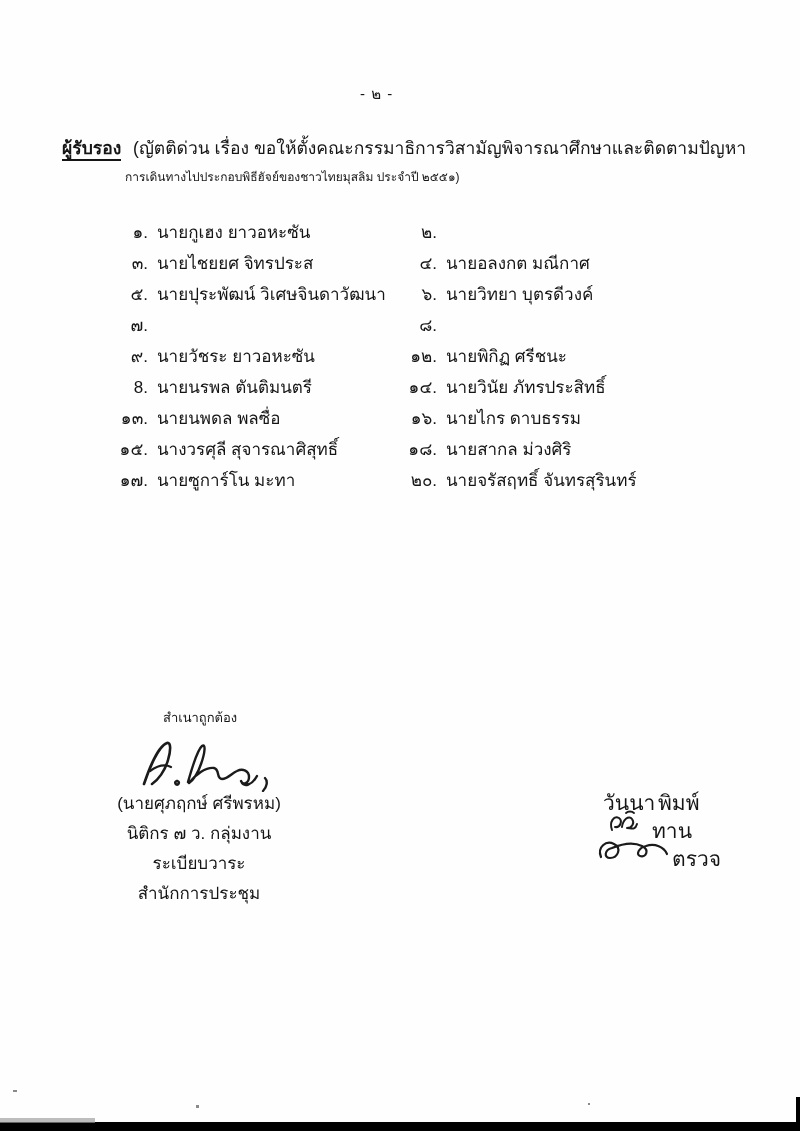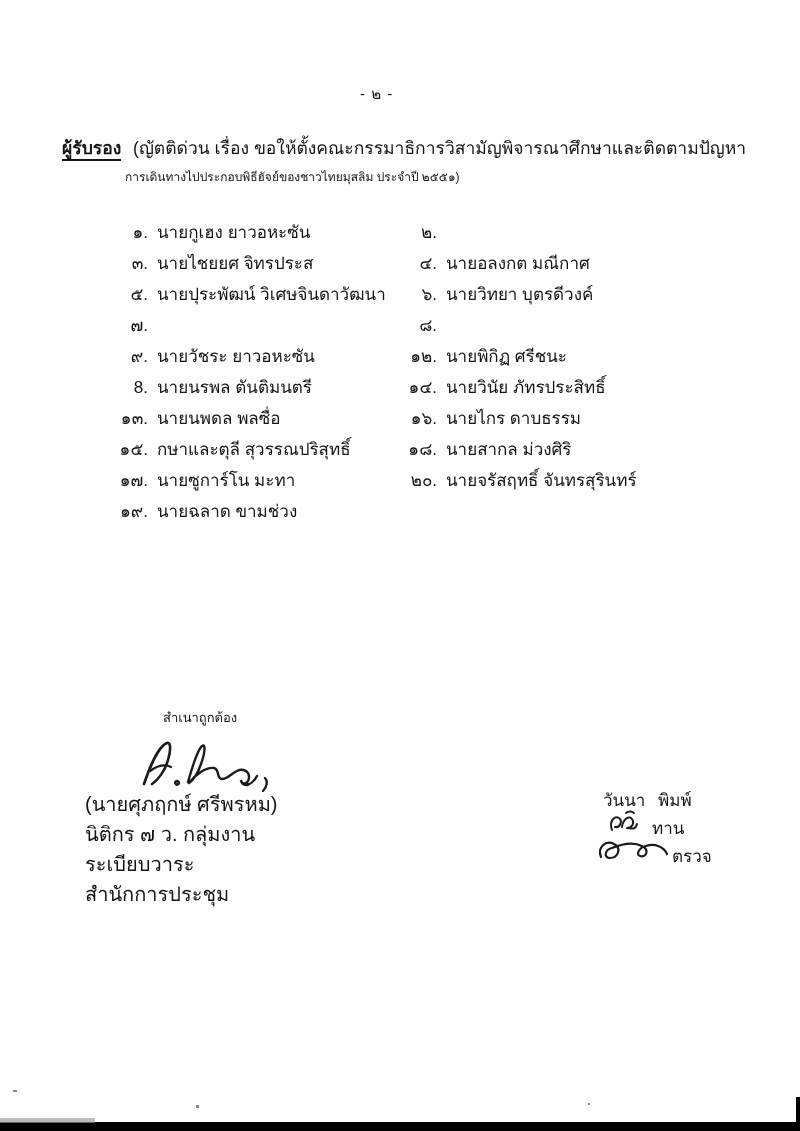--- a/index.html
+++ b/index.html
@@ -20,22 +20,22 @@
   .col{position:absolute;top:222px;}
   .col-left{left:118px;}
   .col-right{left:401px;}
   .name-row{display:flex;height:31px;align-items:flex-start;font-size:17px;line-height:22px;white-space:nowrap;}
   .row-no{display:inline-block;text-align:right;}
   .col-left .row-no{width:30px;}
   .col-right .row-no{width:36px;}
   .row-name{margin-left:9px;}
   .copy-label{left:163px;top:707px;font-size:13px;}
   .cert-sign{left:138px;top:736px;}
-  .cert-block{left:85px;top:789px;width:228px;font-size:20px;line-height:30px;}
-  .proc-text{font-size:17px;white-space:nowrap;}
+  .cert-block{left:85px;top:789px;width:228px;text-align:center;font-size:17px;line-height:30px;}
+  .proc-text{font-size:21px;white-space:nowrap;}
   svg.ink path{fill:none;stroke:#1b1b1b;stroke-linecap:round;stroke-linejoin:round;}
   .artifact{background:#000;}
   .speck{position:absolute;background:#8a8a8a;}
 </style>
 </head>
 <body>
 
 <div class="page">
 
   <div class="abs page-number" style="left:360px;top:82px;">- ๒ -</div>
@@ -69,29 +69,25 @@
     <div class="name-row">
         <span class="row-no">8.</span>
         <span class="row-name">นายนรพล ตันติมนตรี</span>
       </div>
     <div class="name-row">
         <span class="row-no">๑๓.</span>
         <span class="row-name">นายนพดล พลซื่อ</span>
       </div>
     <div class="name-row">
         <span class="row-no">๑๕.</span>
-        <span class="row-name">กษาและตุลี สุวรรณปริสุทธิ์</span>
+        <span class="row-name">นางวรศุลี สุจารณาศิสุทธิ์</span>
       </div>
     <div class="name-row">
         <span class="row-no">๑๗.</span>
         <span class="row-name">นายซูการ์โน มะทา</span>
-      </div>
-    <div class="name-row">
-        <span class="row-no">๑๙.</span>
-        <span class="row-name">นายฉลาด ขามช่วง</span>
       </div>
   </div>
 
   <div class="col col-right">
     <div class="name-row">
         <span class="row-no">๒.</span>
       </div>
     <div class="name-row">
         <span class="row-no">๔.</span>
         <span class="row-name">นายอลงกต มณีกาศ</span>

